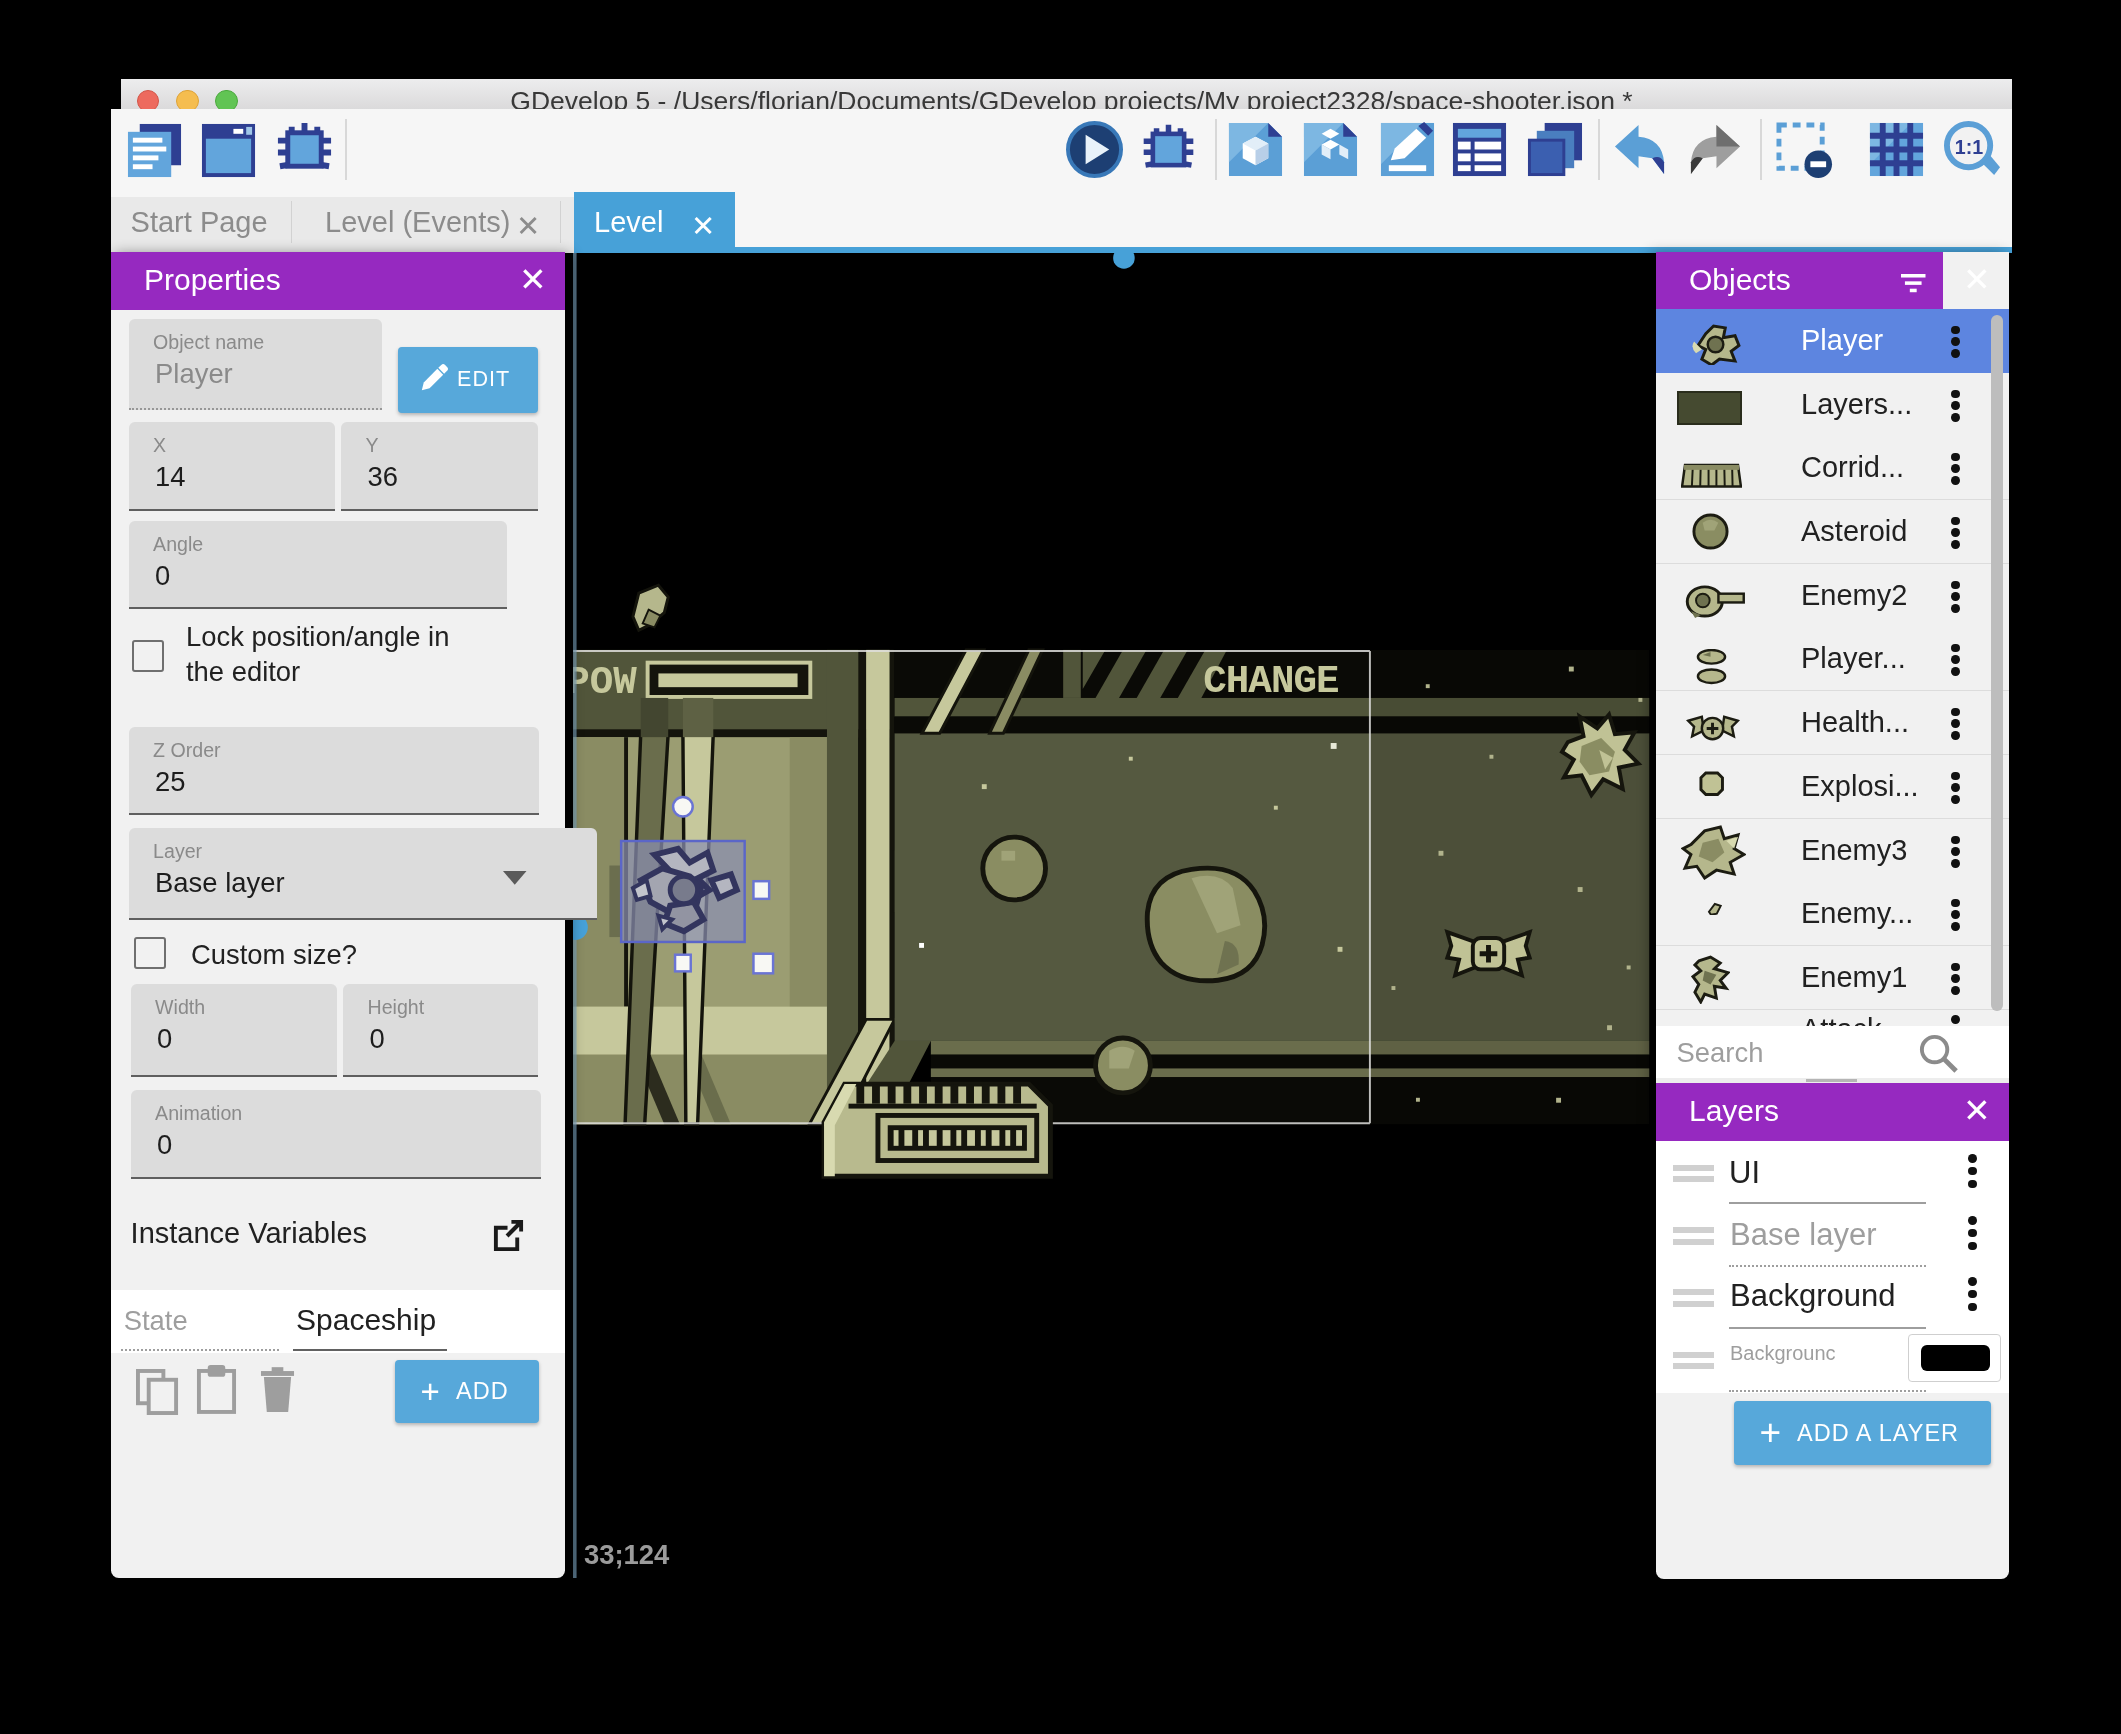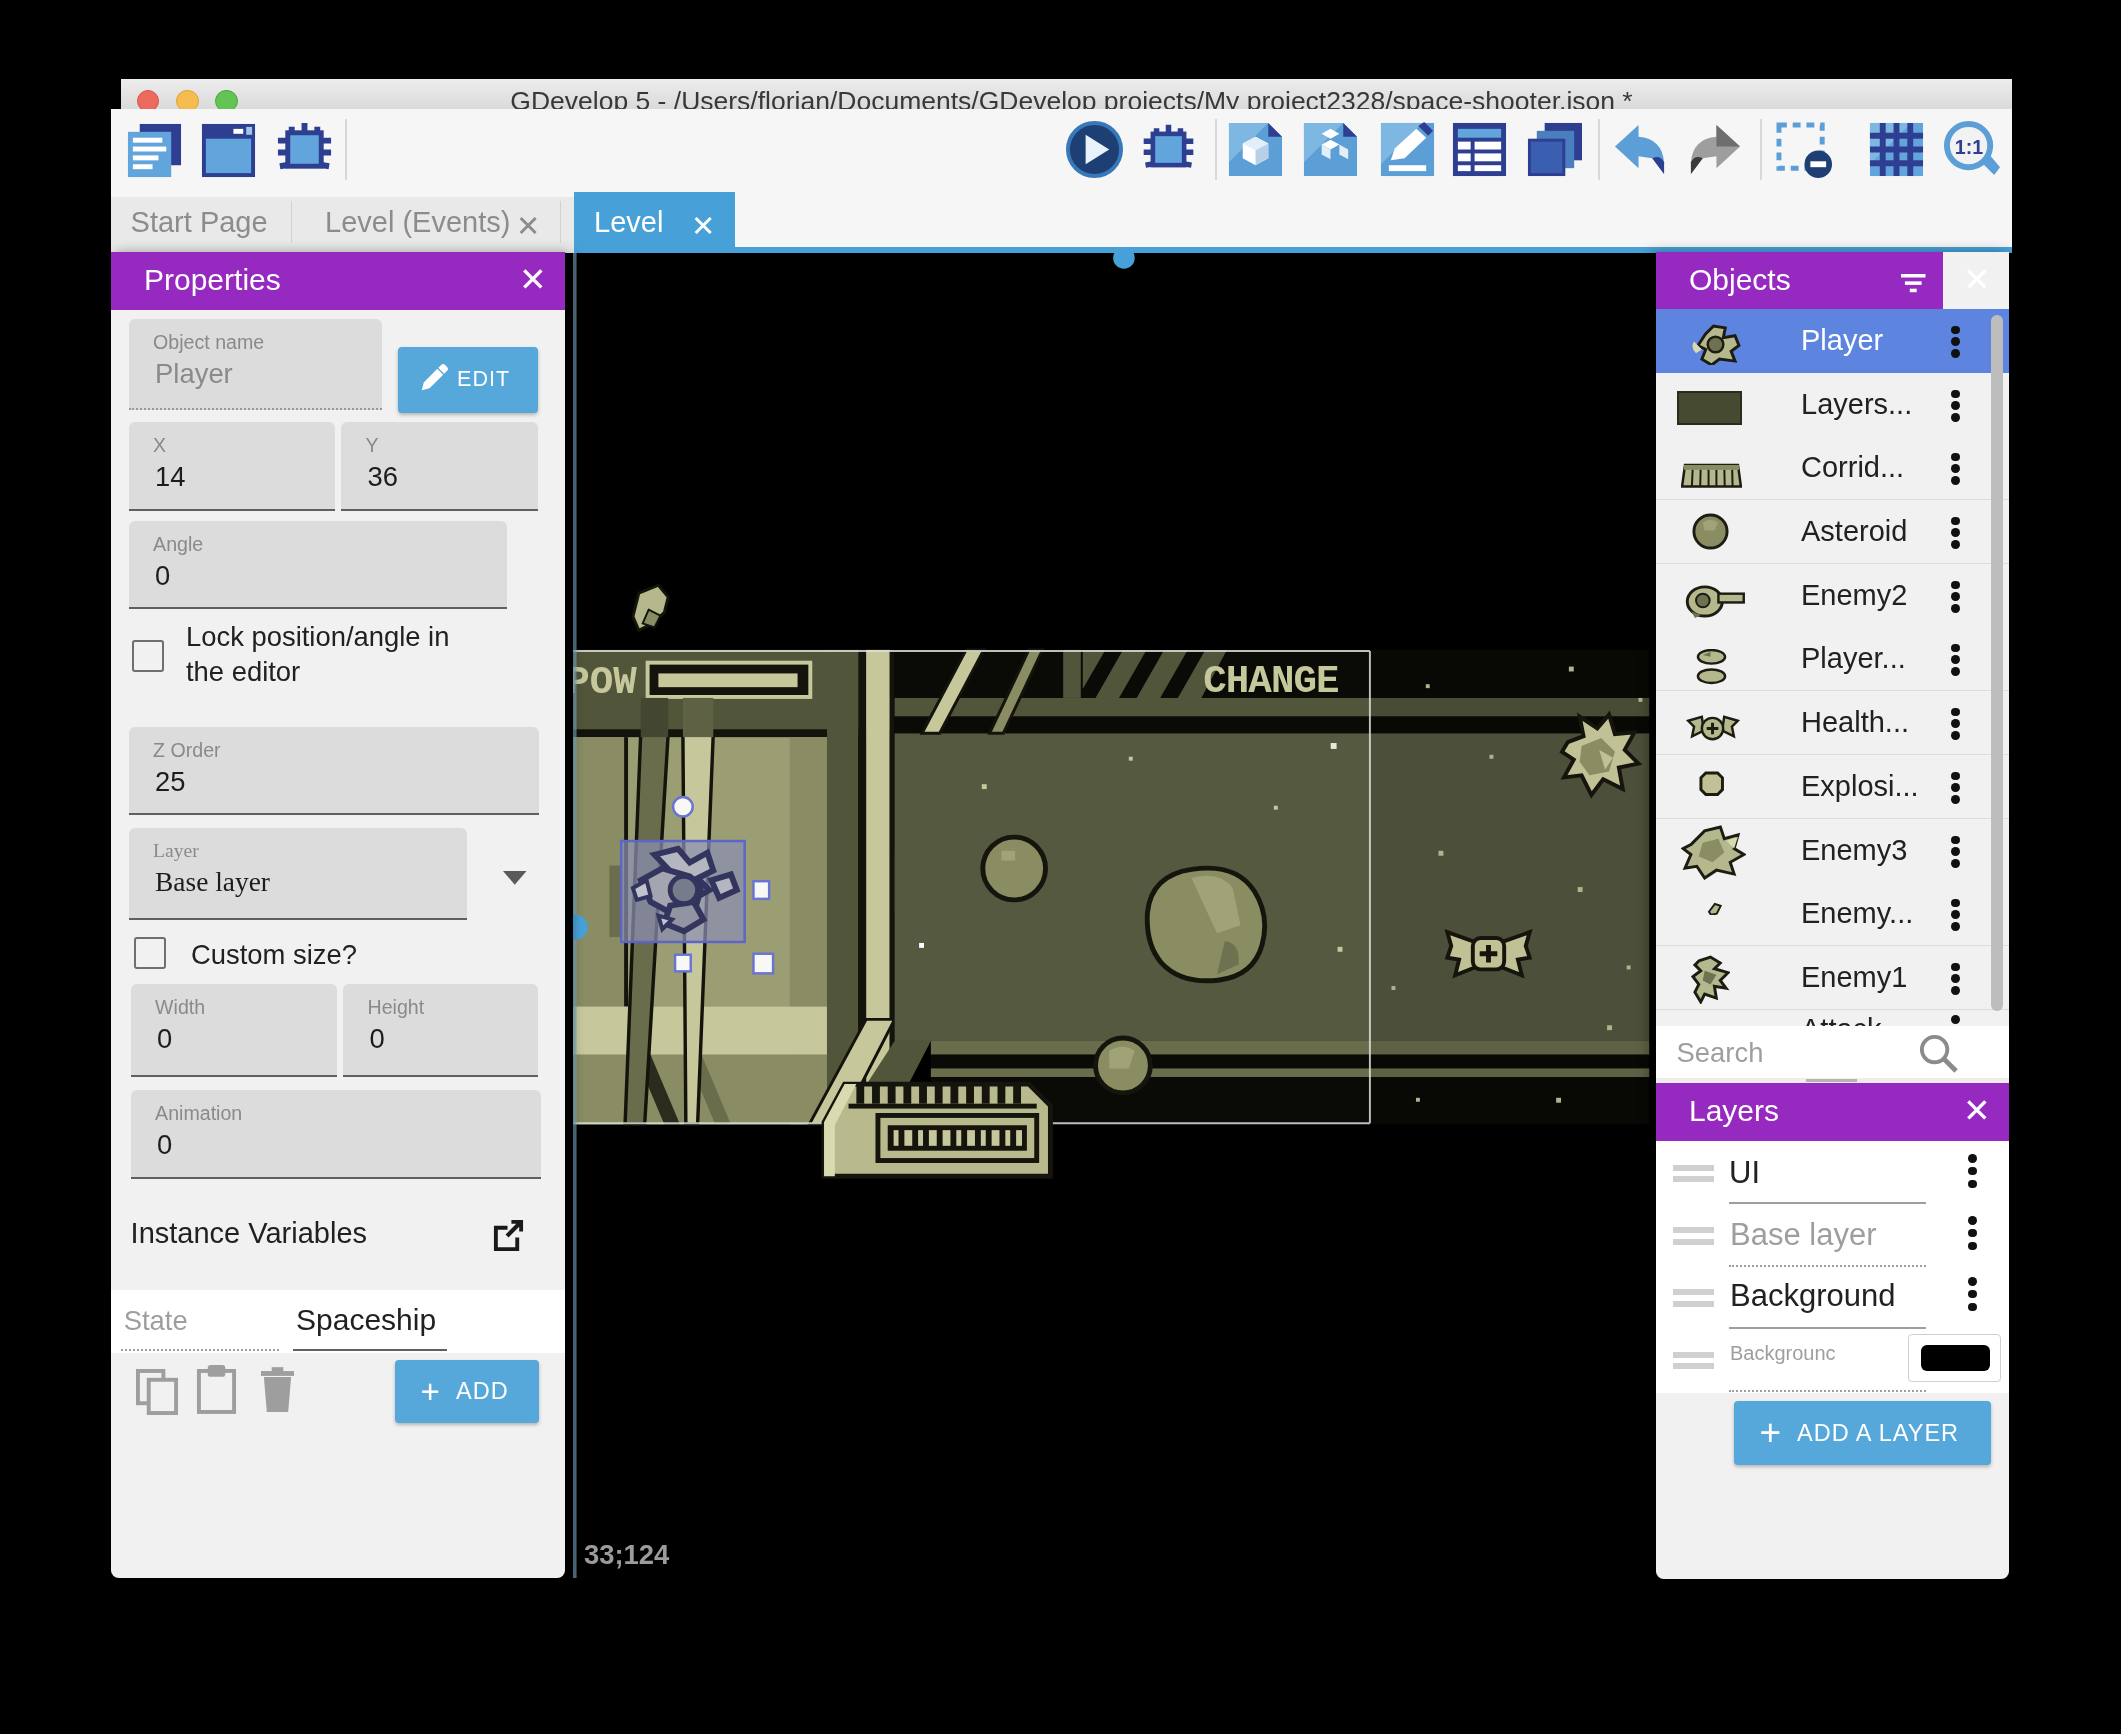--- a/index.html
+++ b/index.html
@@ -431,21 +431,21 @@
     </div>
 
     <div class="abs cb" style="left:20.6px;top:388px;"></div>
     <div class="abs" style="left:75px;top:367px;width:304px;font-size:27.4px;color:#212121;line-height:35px;">Lock position/angle in the editor</div>
 
     <div class="abs fld bsolid" style="left:17.6px;top:475px;width:410px;height:88px;">
       <div class="lab">Z Order</div>
         <div class="val">25</div>
     </div>
 
-    <div class="abs fld bsolid" style="left:17.6px;top:576px;width:338px;height:92px;font-family:Liberation Serif, serif;">
+    <div class="abs fld bsolid" style="left:17.6px;top:576px;width:468px;height:92px;">
       <div class="lab">Layer</div>
         <div class="val">Base layer</div>
       <svg class="abs" style="left:373px;top:42px;" width="25.5" height="15.7" viewBox="0 0 26 16">
           <path d="M1 1 L25 1 L13 15 Z" fill="#5a5a5a"></path>
         </svg>
     </div>
 
     <div class="abs cb" style="left:22.5px;top:685px;"></div>
     <div class="abs" style="left:80px;top:687px;font-size:27.4px;color:#212121;">Custom size?</div>
 

